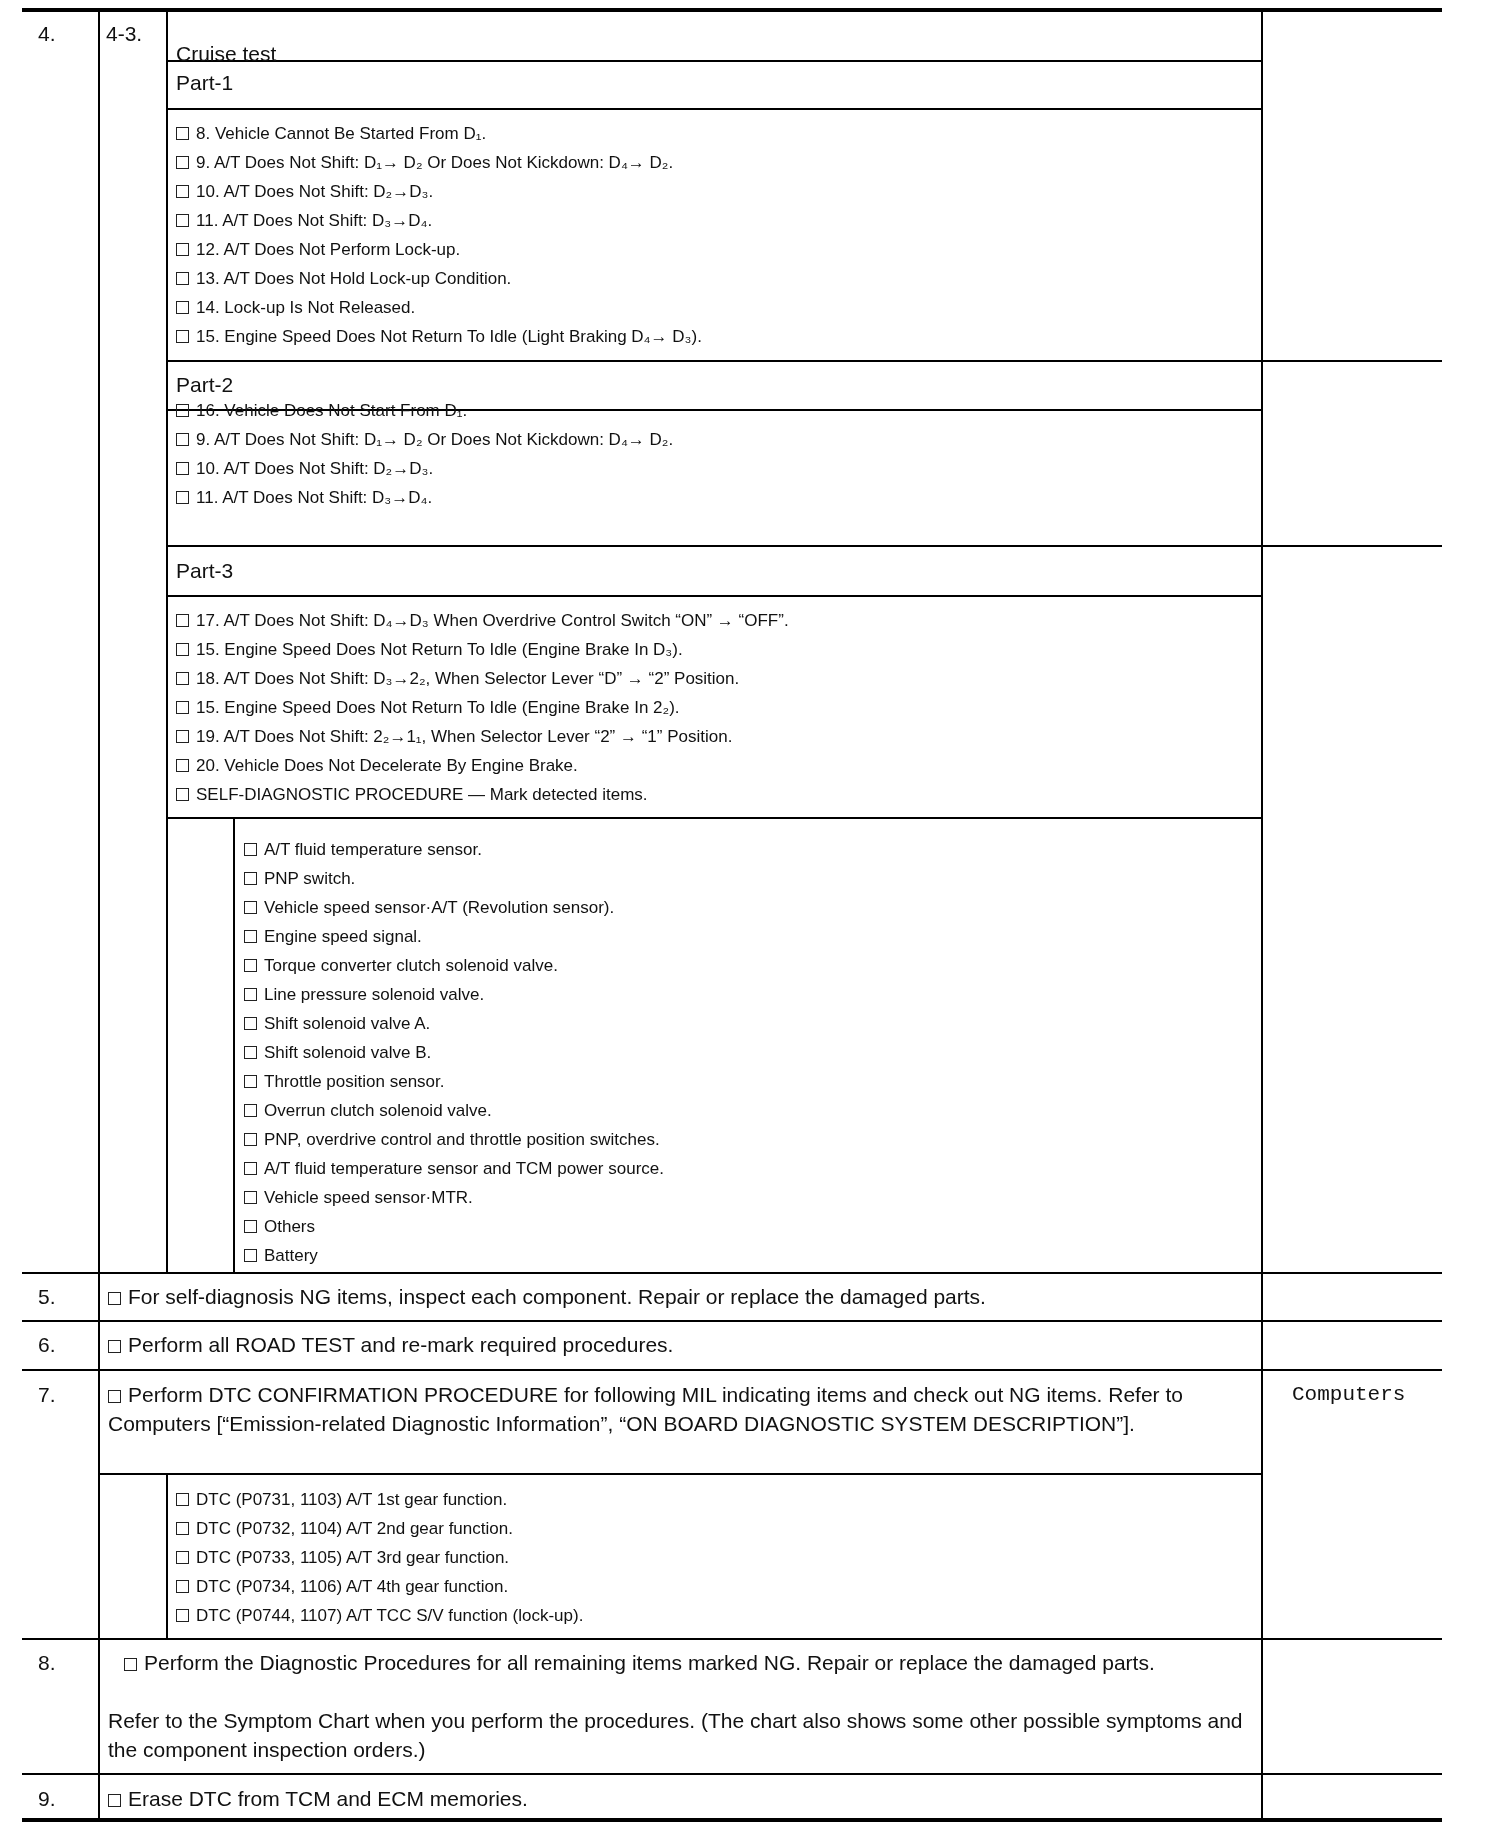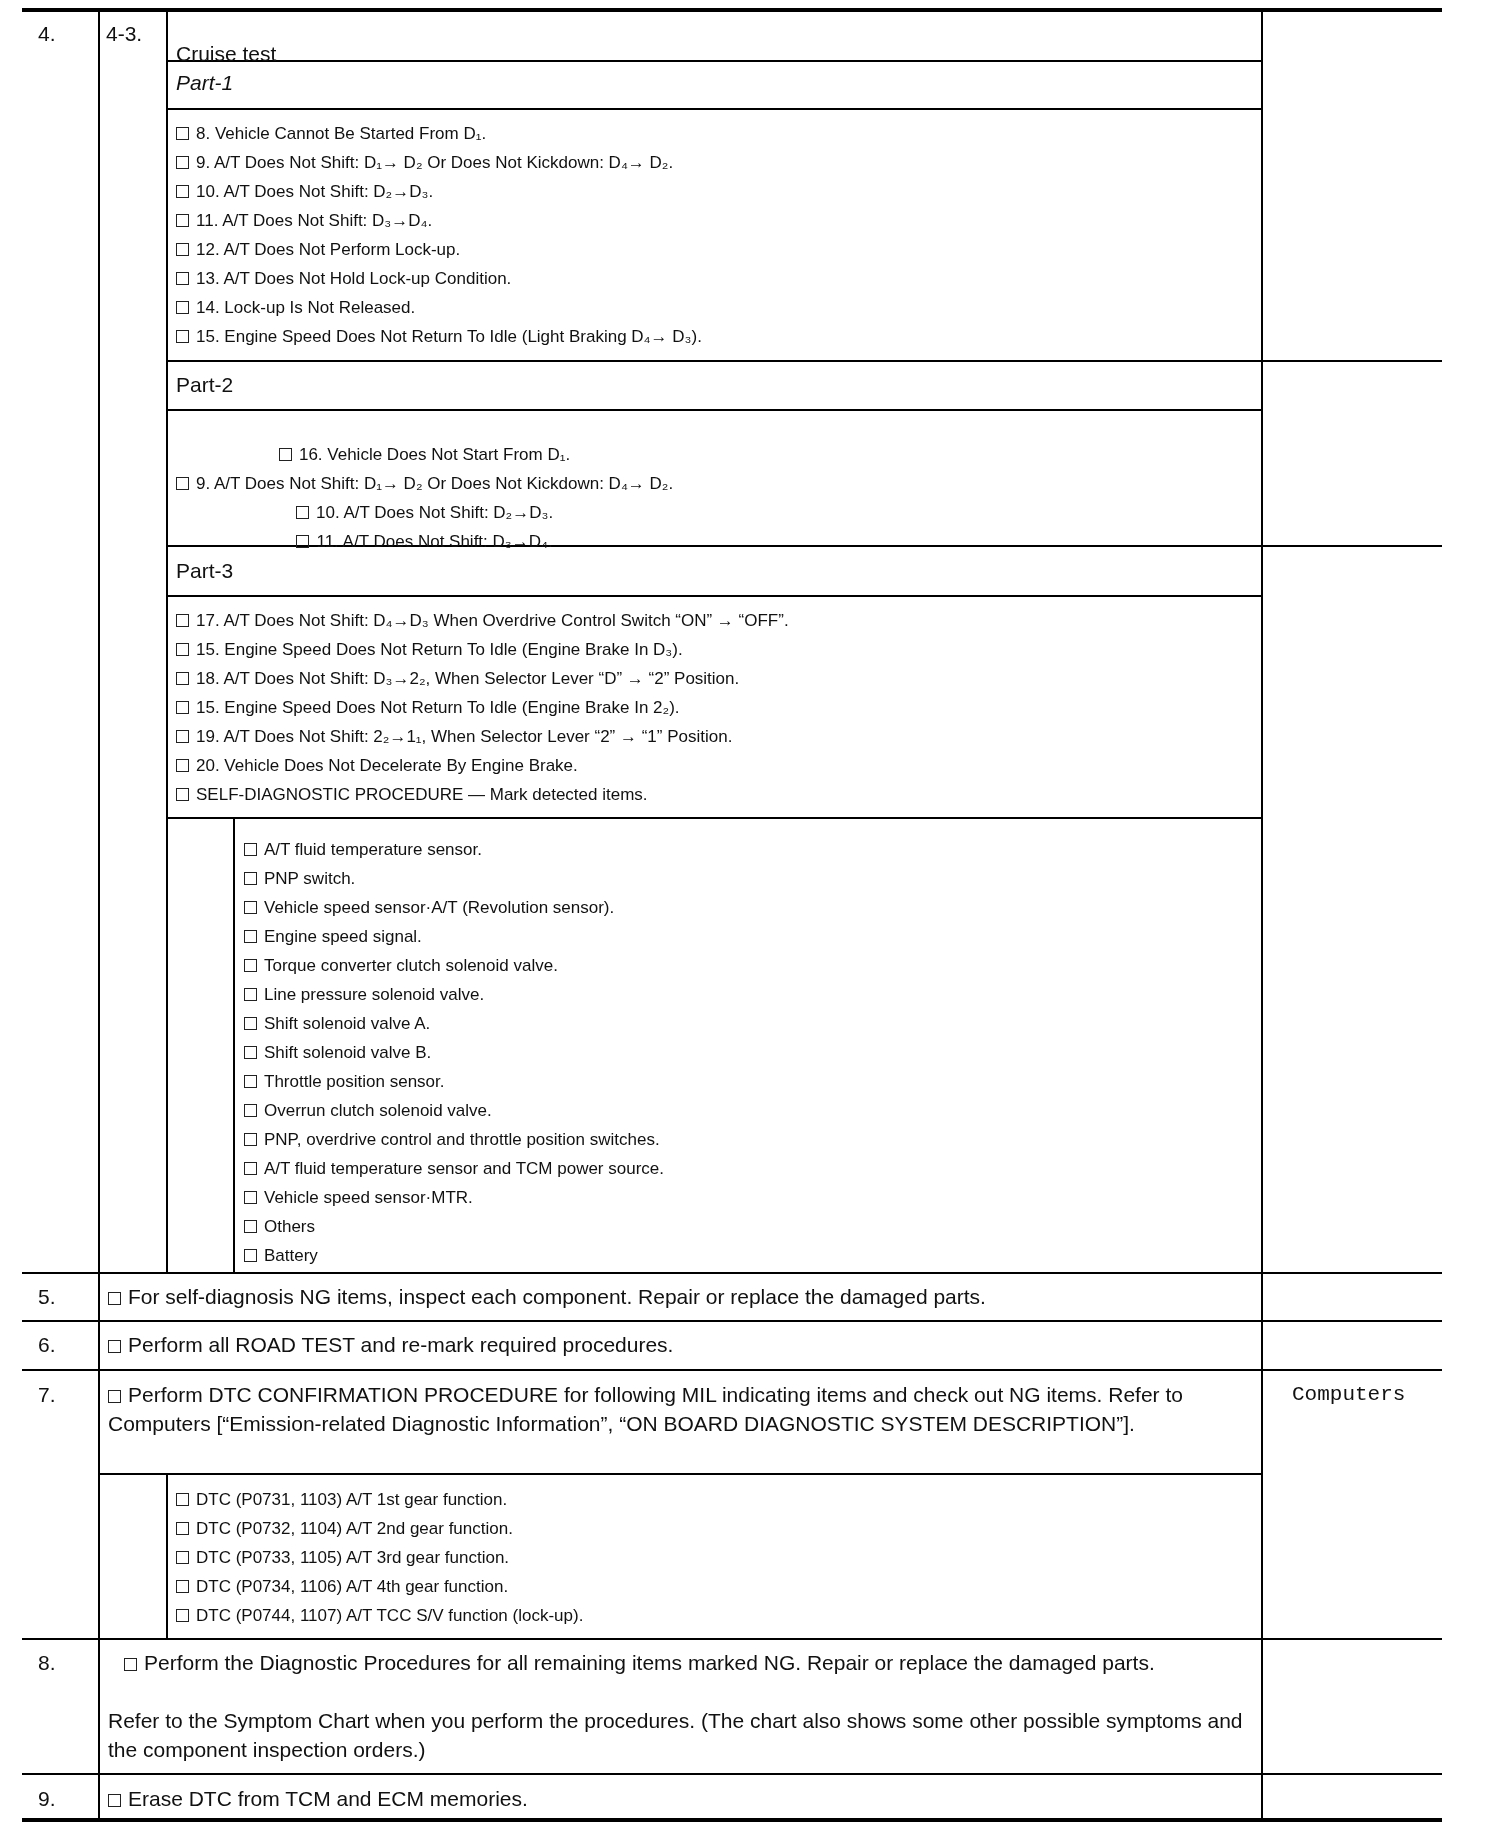--- a/index.html
+++ b/index.html
@@ -43,35 +43,35 @@
   <div class="hl" style="left:22px; top:1638px; width:1420px;"></div>
   <div class="hl" style="left:22px; top:1773px; width:1420px;"></div>
 
   <div class="hl thick" style="left:22px; top:1818px; width:1420px;"></div>
 </div>
 
 <div>
   <div class="num" style="left:38px; top:19px;">4.</div>
   <div class="num" style="left:106px; top:19px;">4-3.</div>
   <div class="txt" style="left:176px; top:19px;margin-top:20px;">Cruise test</div>
-  <div class="txt" style="left:176px; top:68px;font-style:italic;">Part-1</div>
+  <div class="txt" style="left:176px; top:68px;">Part-1</div>
 
   <div class="list" style="left:176px; top:119px;">
     <div><span class="cb"></span><span>8. Vehicle Cannot Be Started From D₁.</span></div>
     <div><span class="cb"></span><span>9. A/T Does Not Shift: D₁→ D₂ Or Does Not Kickdown: D₄→ D₂.</span></div>
     <div><span class="cb"></span><span>10. A/T Does Not Shift: D₂→D₃.</span></div>
     <div><span class="cb"></span><span>11. A/T Does Not Shift: D₃→D₄.</span></div>
     <div><span class="cb"></span><span>12. A/T Does Not Perform Lock-up.</span></div>
     <div><span class="cb"></span><span>13. A/T Does Not Hold Lock-up Condition.</span></div>
     <div><span class="cb"></span><span>14. Lock-up Is Not Released.</span></div>
     <div><span class="cb"></span><span>15. Engine Speed Does Not Return To Idle (Light Braking D₄→ D₃).</span></div>
   </div>
 
   <div class="txt" style="left:176px; top:370px;">Part-2</div>
-  <div class="list" style="left:176px; top:440px;text-align:center;">
+  <div class="list" style="left:176px; top:396px;">
     <div><span class="cb"></span><span>16. Vehicle Does Not Start From D₁.</span></div>
     <div><span class="cb"></span><span>9. A/T Does Not Shift: D₁→ D₂ Or Does Not Kickdown: D₄→ D₂.</span></div>
     <div><span class="cb"></span><span>10. A/T Does Not Shift: D₂→D₃.</span></div>
     <div><span class="cb"></span><span>11. A/T Does Not Shift: D₃→D₄.</span></div>
   </div>
 
   <div class="txt" style="left:176px; top:556px;">Part-3</div>
   <div class="list" style="left:176px; top:606px;">
     <div><span class="cb"></span><span>17. A/T Does Not Shift: D₄→D₃ When Overdrive Control Switch “ON” → “OFF”.</span></div>
     <div><span class="cb"></span><span>15. Engine Speed Does Not Return To Idle (Engine Brake In D₃).</span></div>

